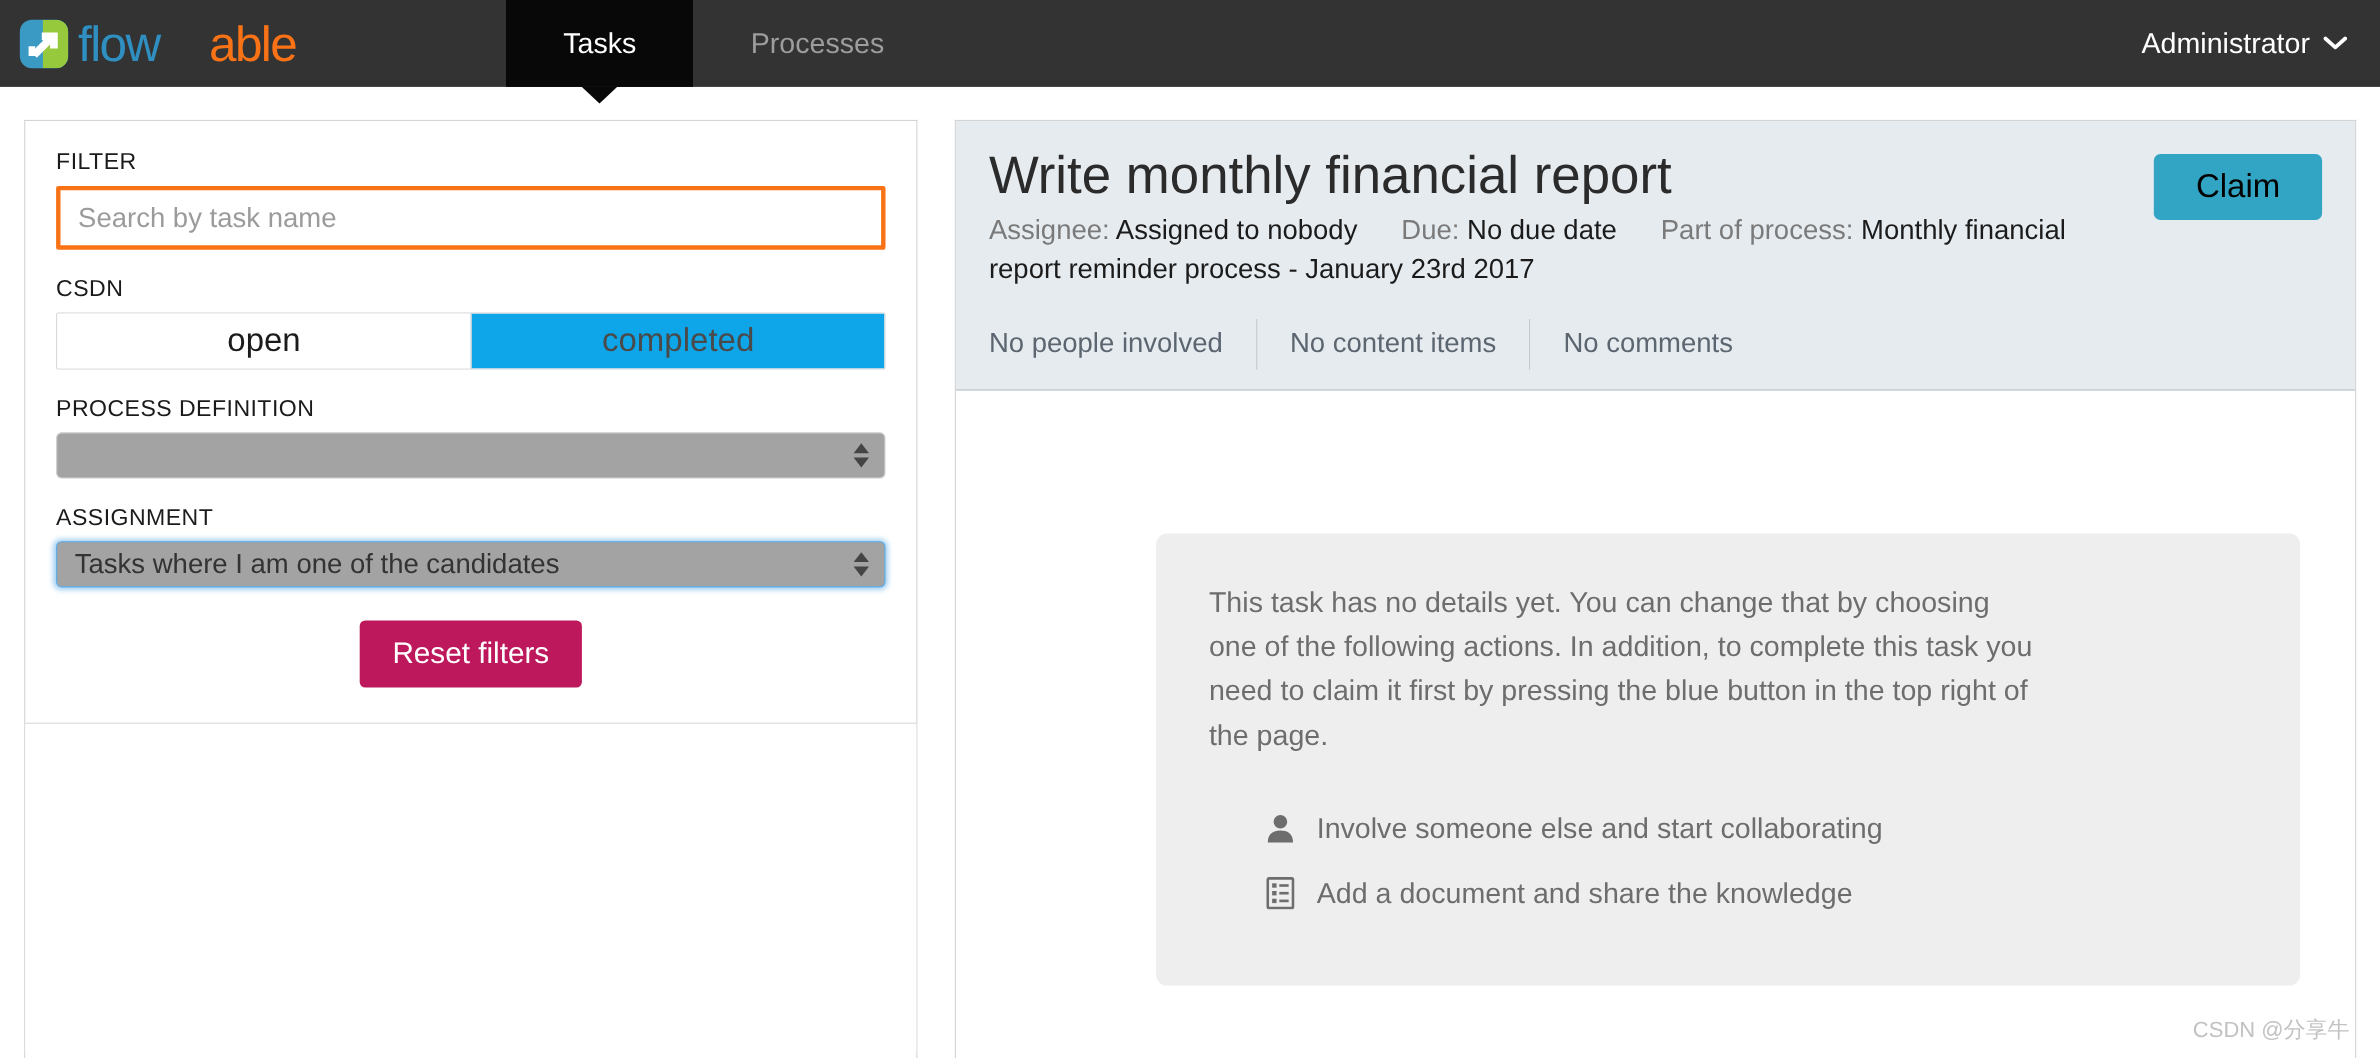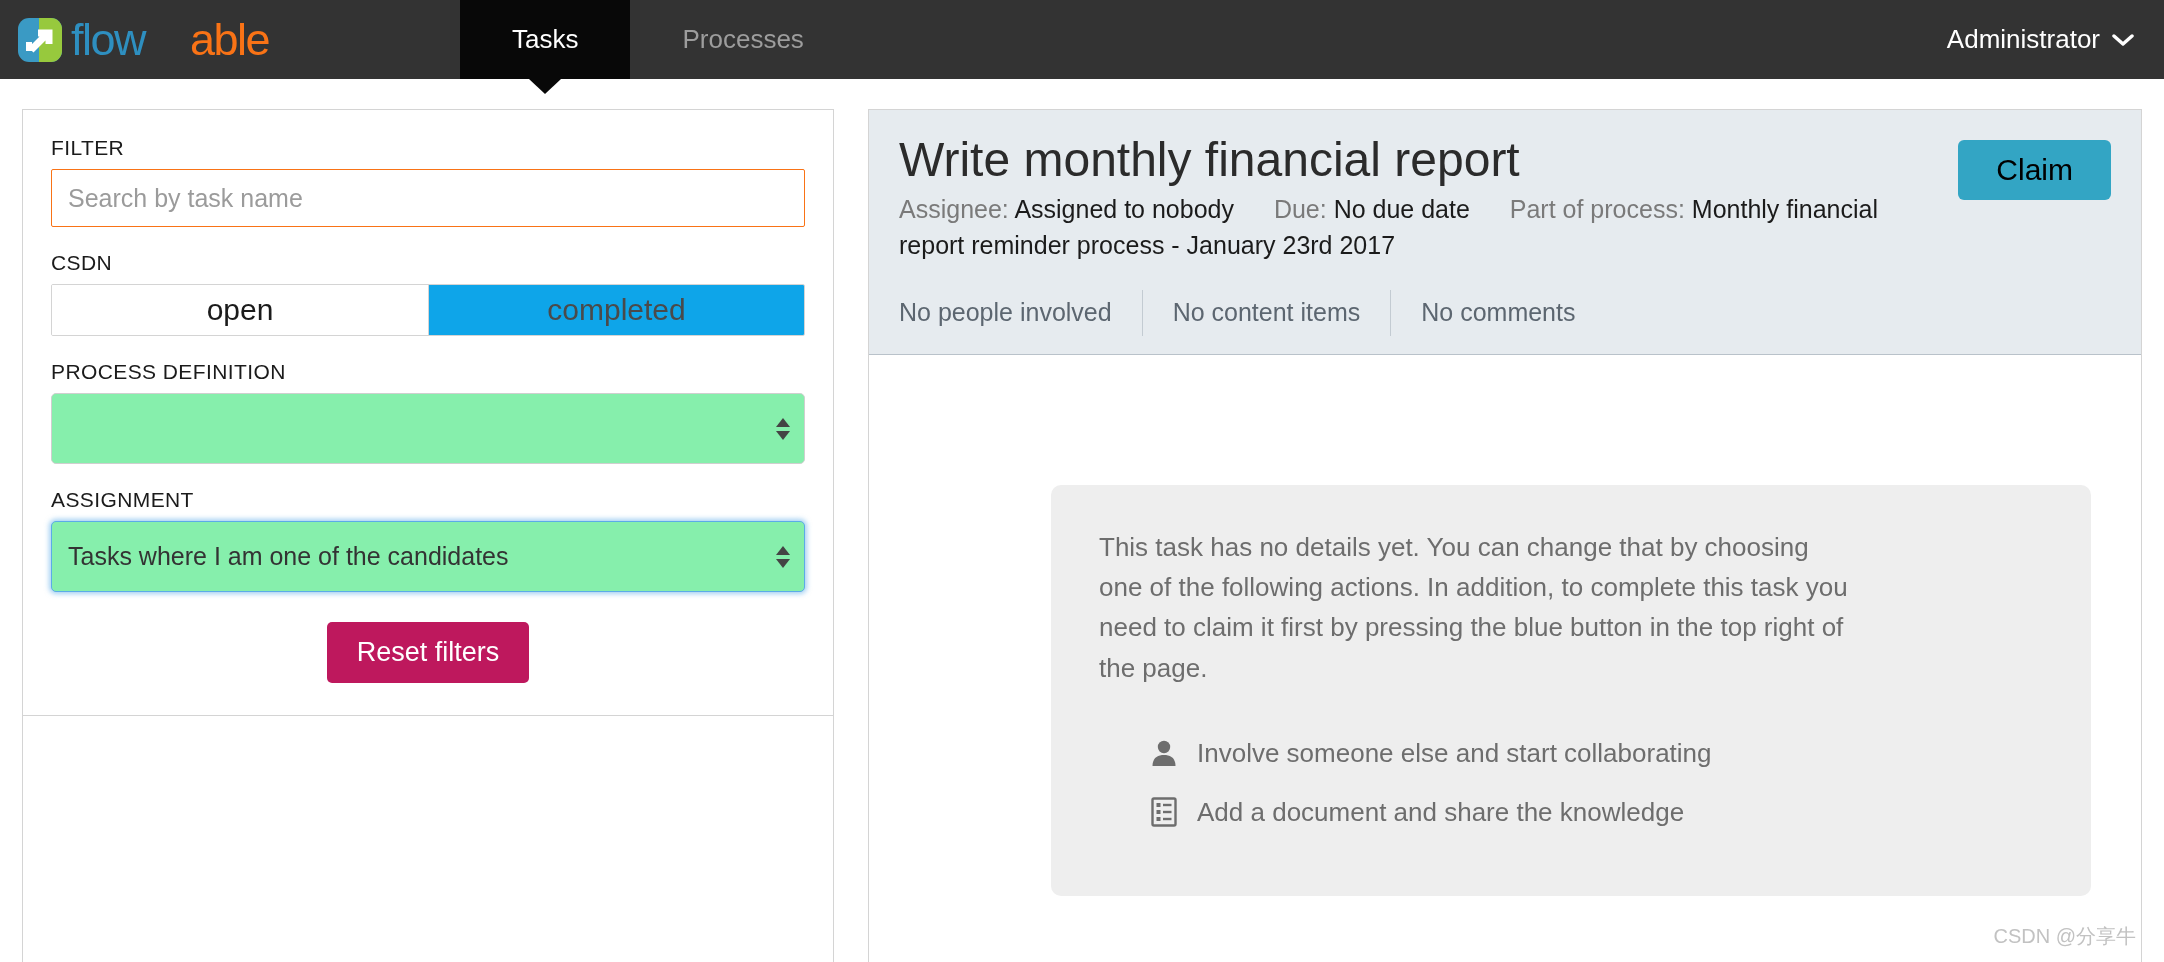--- a/index.html
+++ b/index.html
@@ -115,21 +115,21 @@
   }
   .field-label {
     font-size: 21px;
     color: #1b1b1b;
     letter-spacing: 0.4px;
     margin-bottom: 9px;
   }
   .text-input {
     width: 100%;
     height: 58px;
-    border: 1px solid #f97316;
+    border: 4px solid #f97316;
     border-radius: 2px;
     padding: 0 16px;
     font-size: 25px;
     color: #333;
     font-family: "Liberation Sans", sans-serif;
     outline: none;
     background: #fff;
   }
   .text-input::placeholder { color: #9b9b9b; }
   .gap { height: 24px; }
@@ -149,24 +149,24 @@
     justify-content: center;
     font-size: 30px;
     cursor: pointer;
   }
   .seg.active { background: #ffffff; color: #1b1b1b; }
   .seg.inactive { background: #0ea5e9; color: #4a4a4a; border-left: 1px solid #d4d4d4; }
 
   .select-box {
     position: relative;
     width: 100%;
-    height: 71px;
+    height: 42px;
     border: 1px solid #cfcfcf;
     border-radius: 5px;
-    background: #86efac;
+    background: #a3a3a3;
     display: flex;
     align-items: center;
     padding: 0 44px 0 16px;
     font-size: 25px;
     color: #333;
     cursor: pointer;
   }
   .select-box.focused {
     border: 1px solid #5babe8;
     box-shadow: 0 0 5px 2px rgba(90,170,232,0.55);

